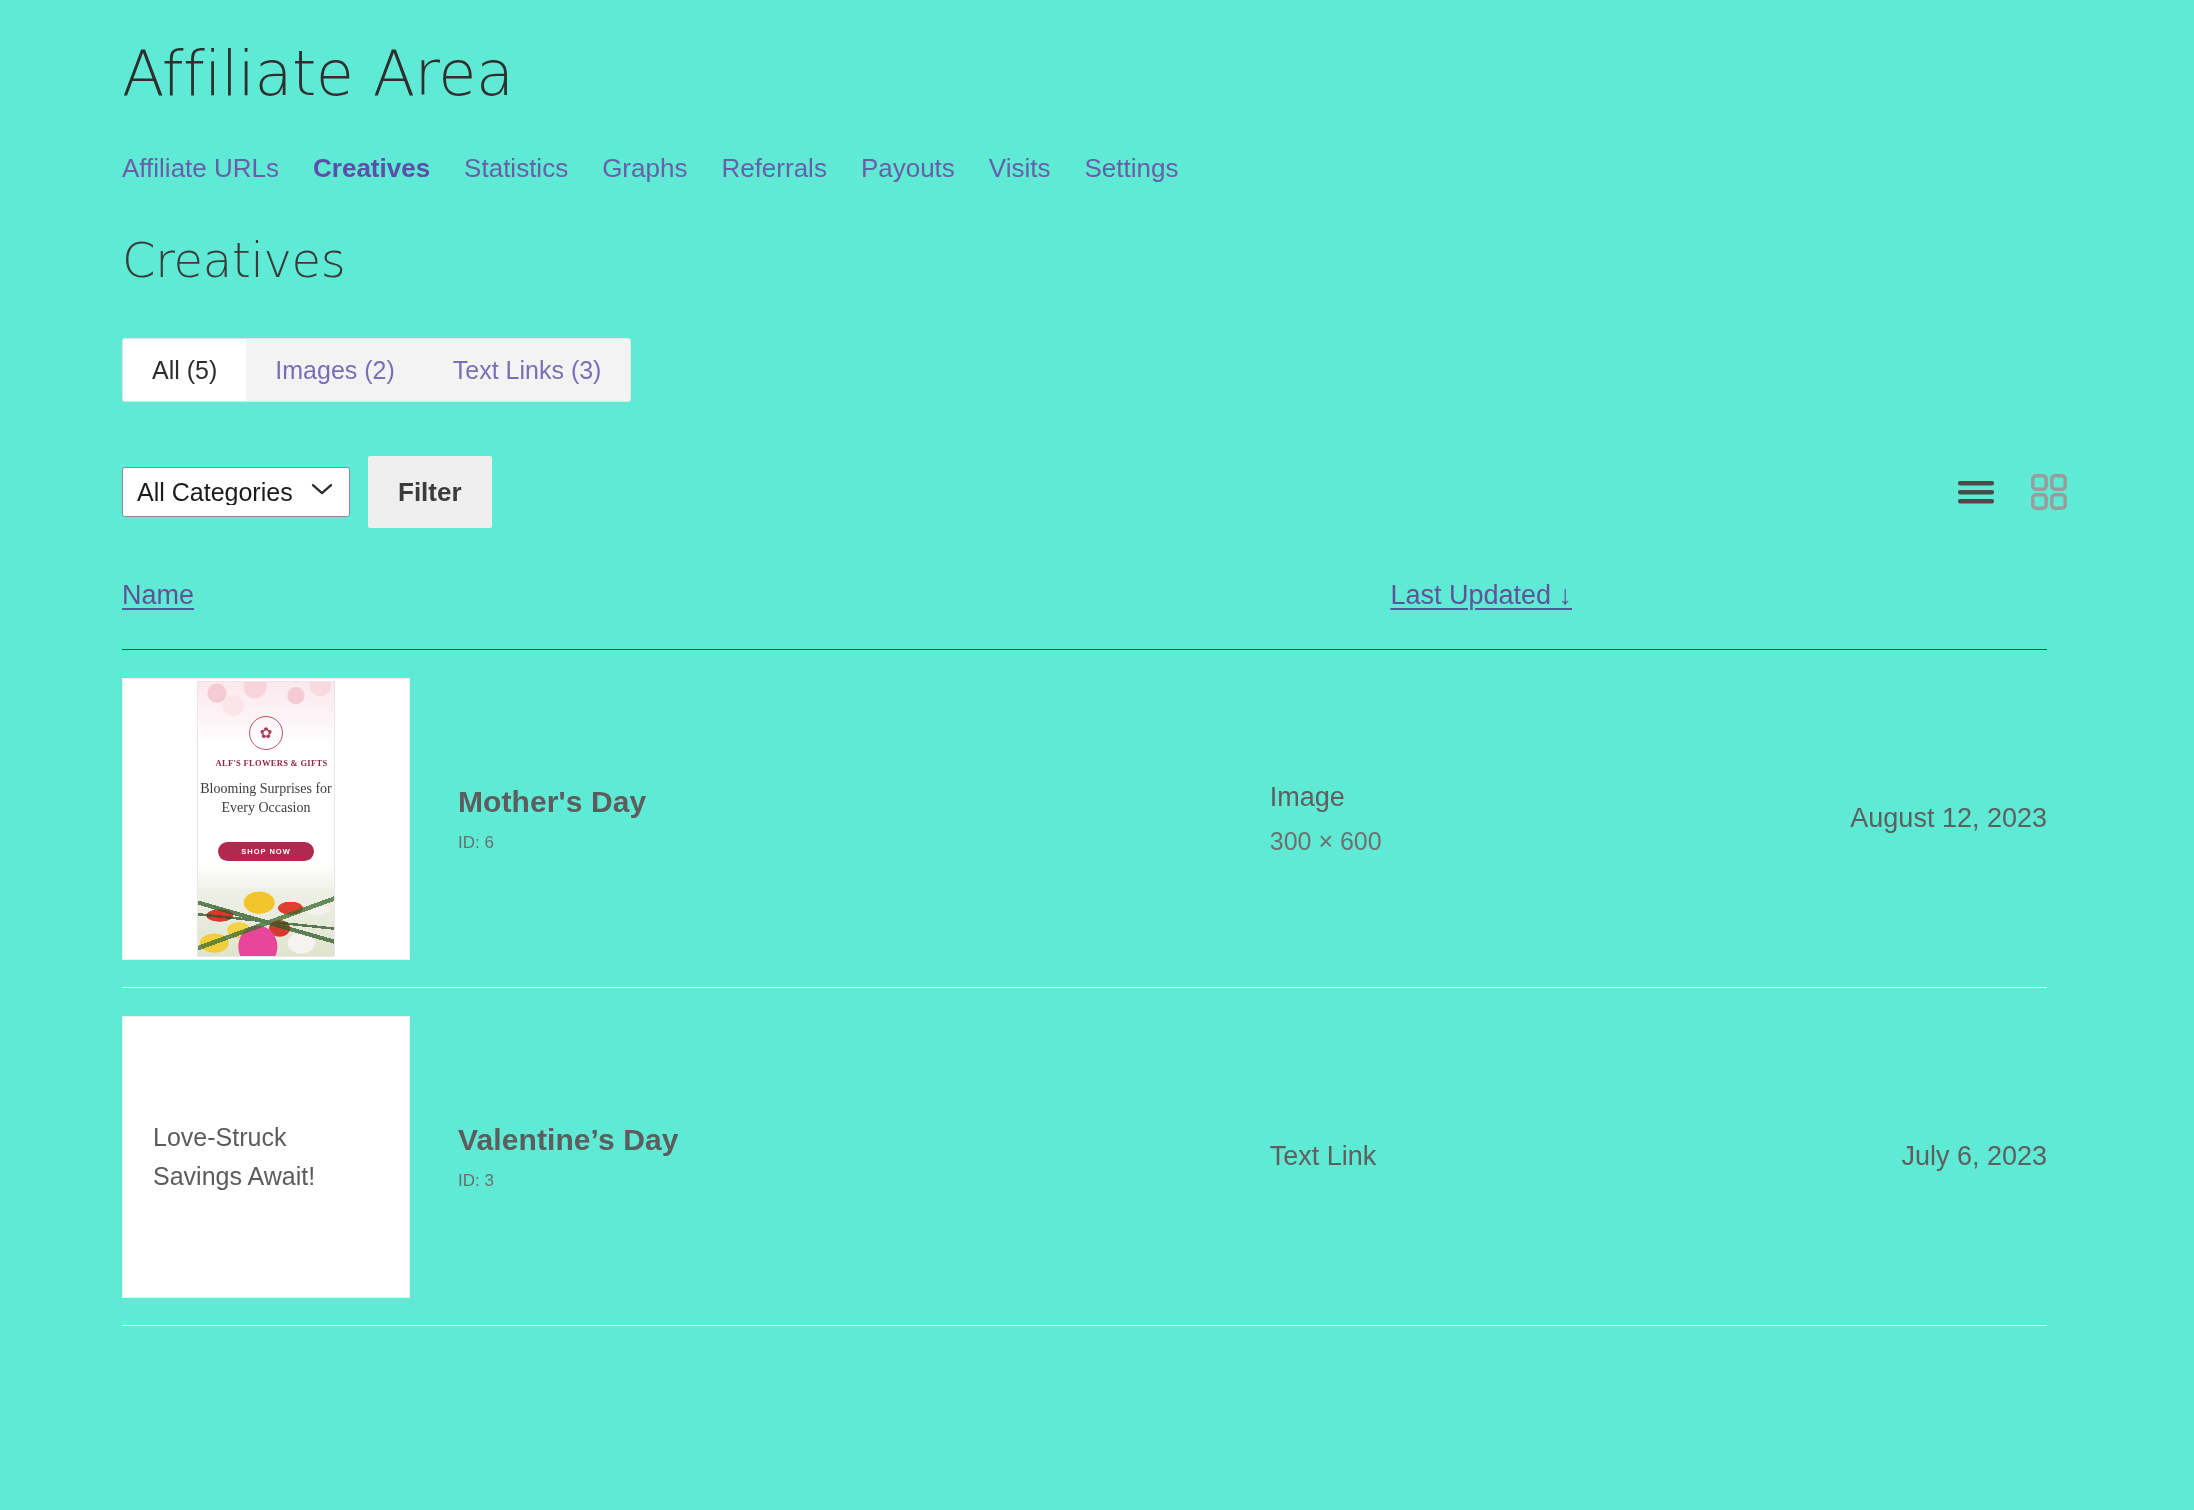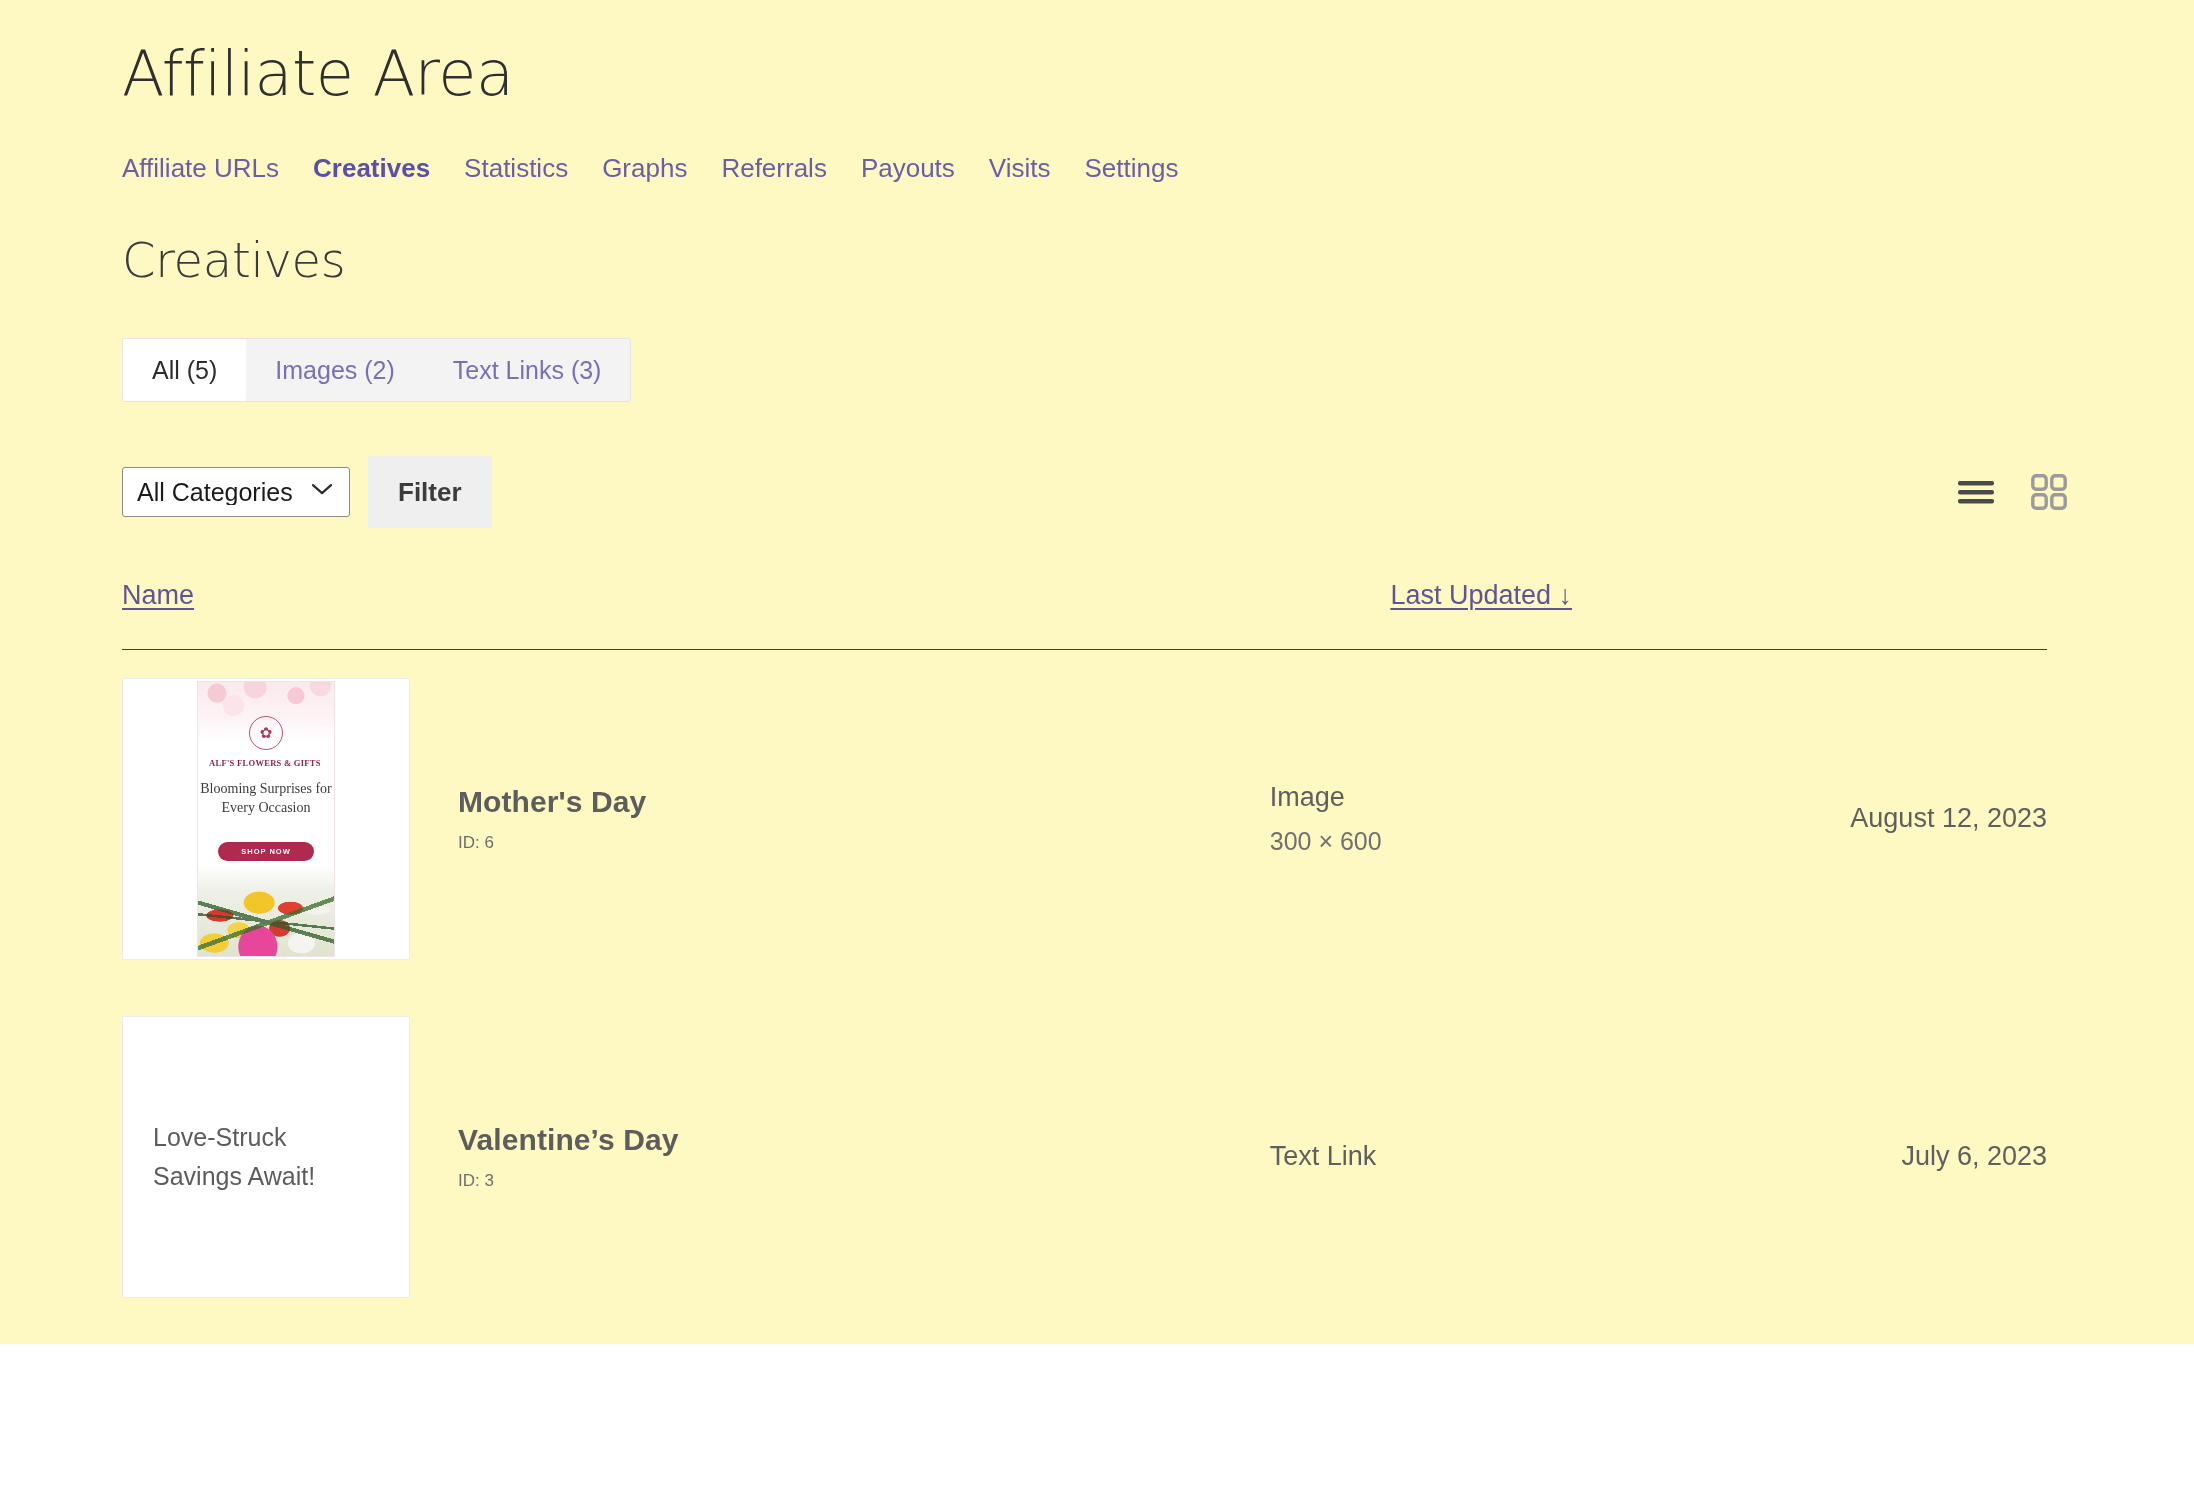--- a/index.html
+++ b/index.html
@@ -6,23 +6,23 @@
   html, body {
     margin: 0; padding: 0;
     width: 2194px; height: 1510px;
     background: #ffffff;
     font-family: "Liberation Sans", sans-serif;
     -webkit-font-smoothing: antialiased;
   }
   .page {
     position: relative;
     width: 2194px;
-    height: 1344px;
+    height: 1510px;
     overflow: hidden;
-    background: #fef9c3;
+    background: #5eead4;
   }
   .wrap {
     position: absolute;
     left: 122px;
     top: 0;
     width: 1945px;
   }
 
   
   .app-title {
@@ -255,21 +255,21 @@
   }
   .banner-logo {
     position: absolute; top: 34px; left: 50%; transform: translateX(-50%);
     width: 34px; height: 34px; border-radius: 50%;
     border: 1px solid #b8536f;
     display: flex; align-items: center; justify-content: center;
     color: #a83e5c; font-size: 15px; line-height: 1;
   }
   .banner-brand {
     position: absolute; top: 76px; left: 11px; right: 0;
-    text-align: left;
+    text-align: center;
     font-family: "Liberation Serif", serif;
     font-weight: 700;
     font-size: 8.5px;
     letter-spacing: 0.3px;
     color: #8f2741;
   }
   .banner-head {
     position: absolute; top: 98px; left: 0; right: 0;
     text-align: center;
     font-family: "Liberation Serif", serif;

